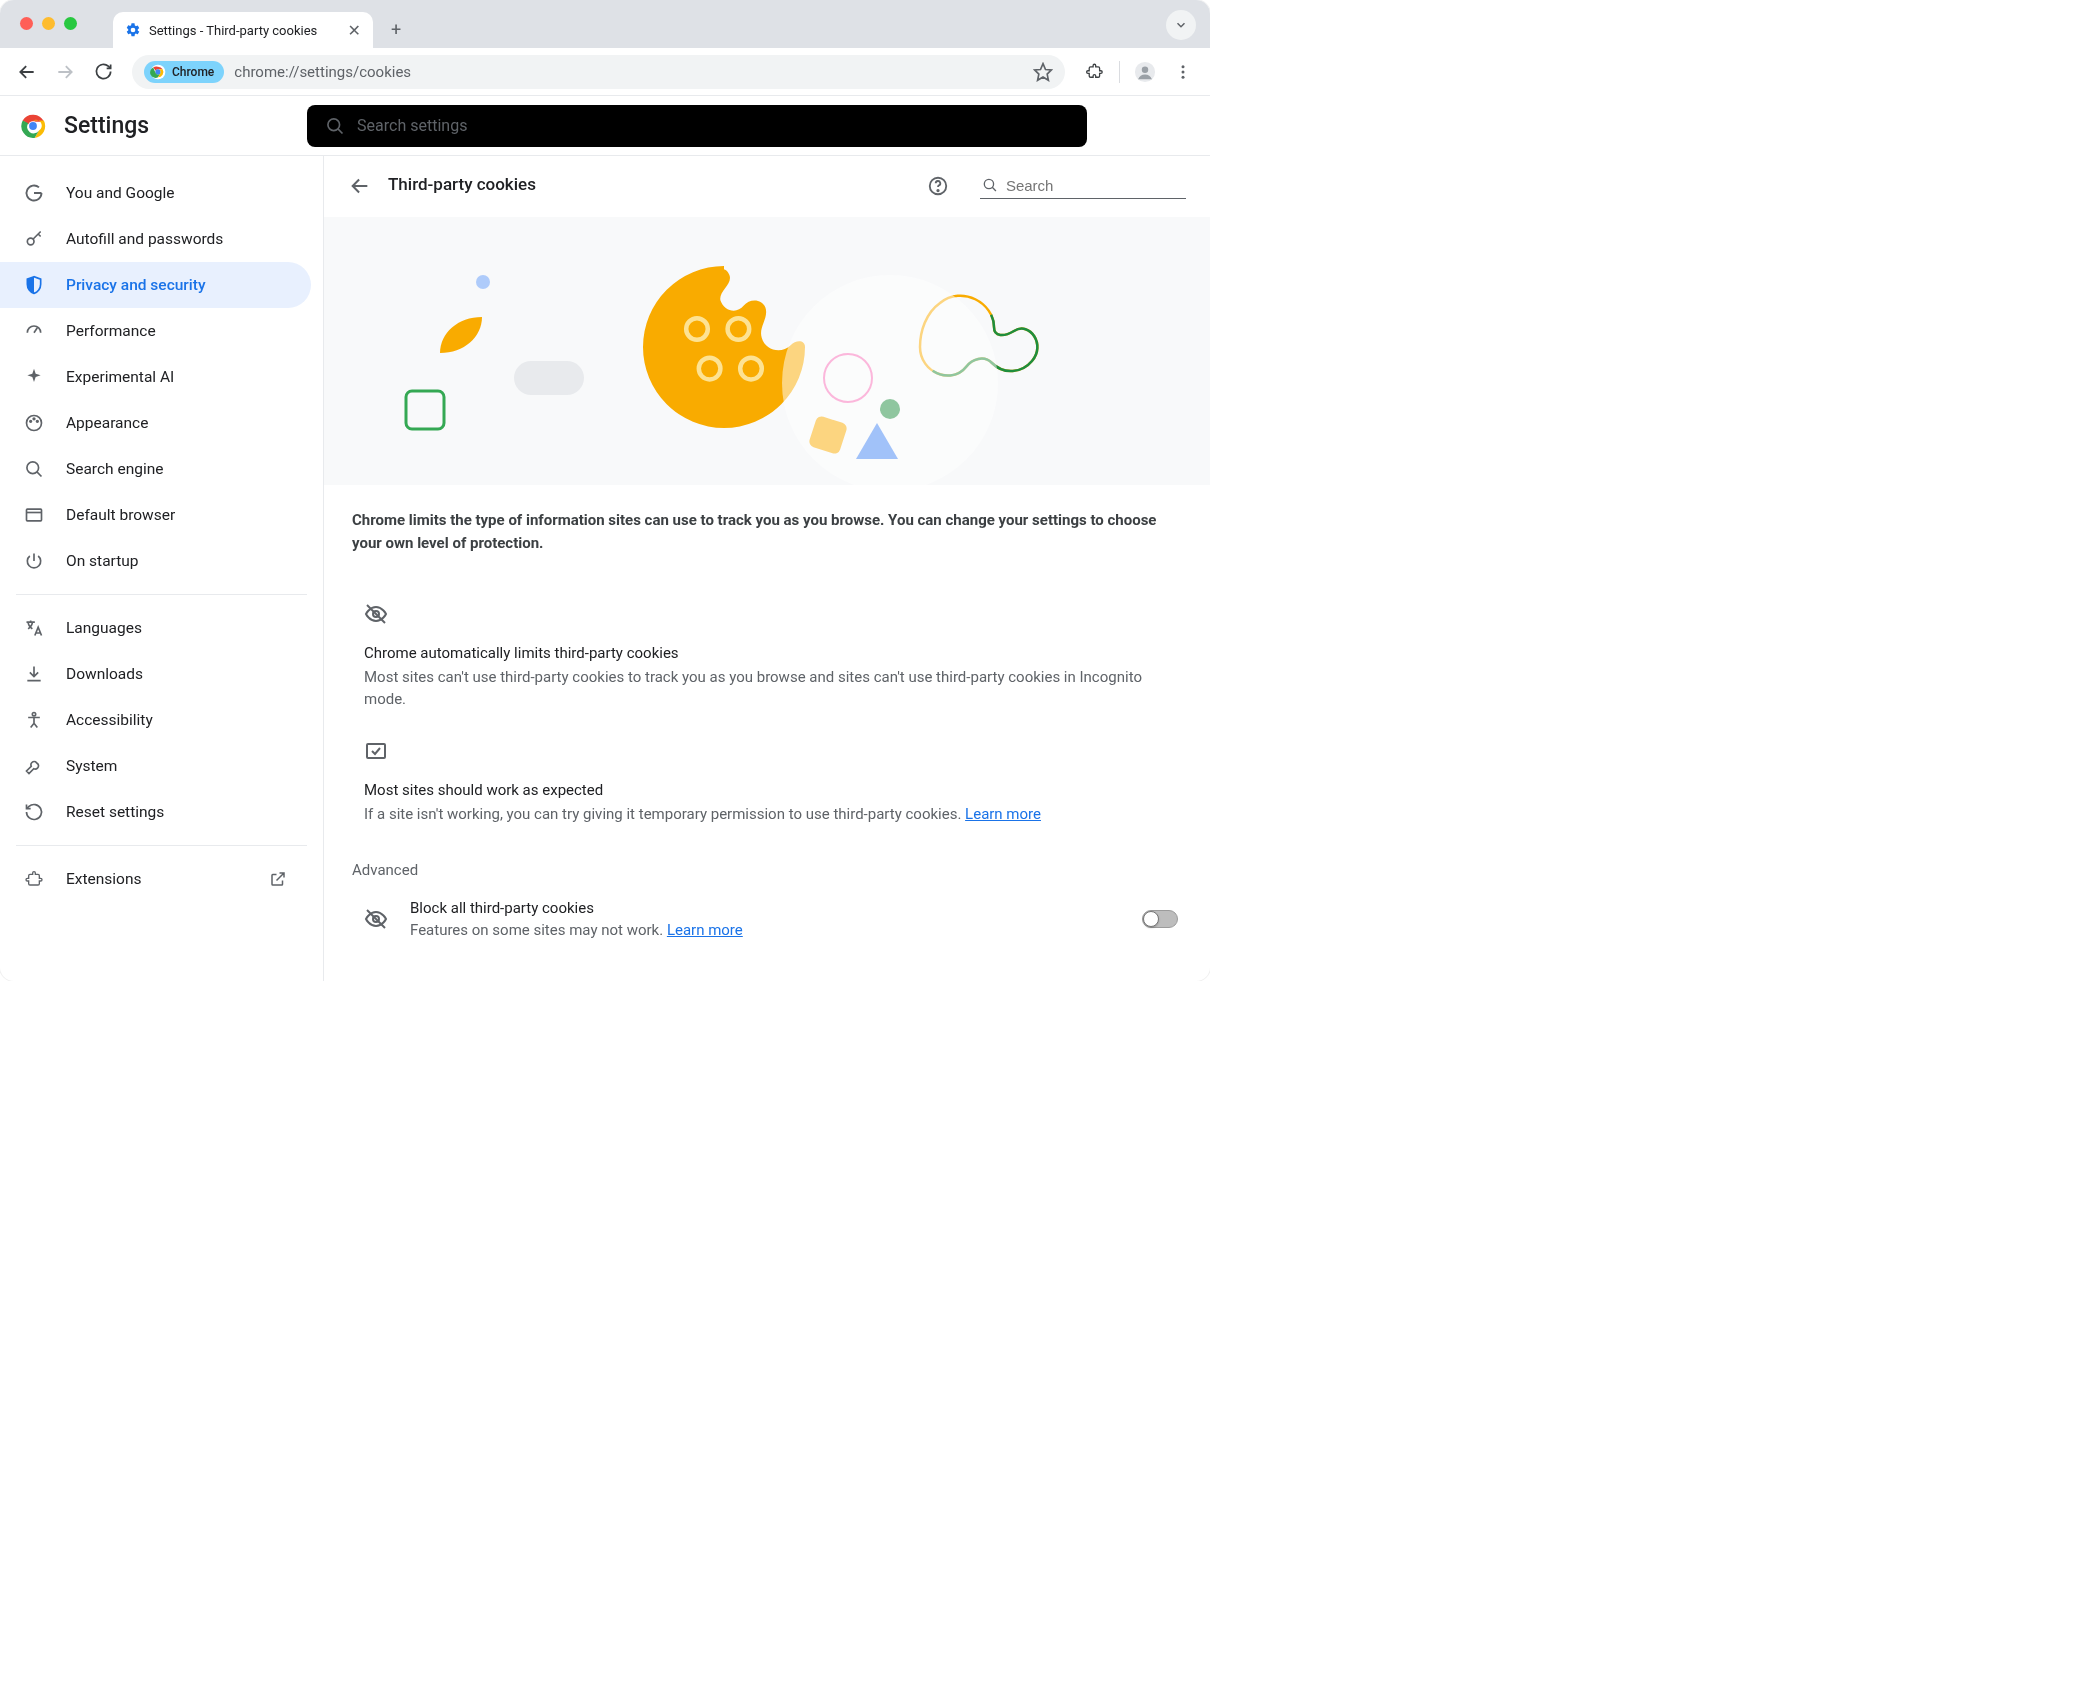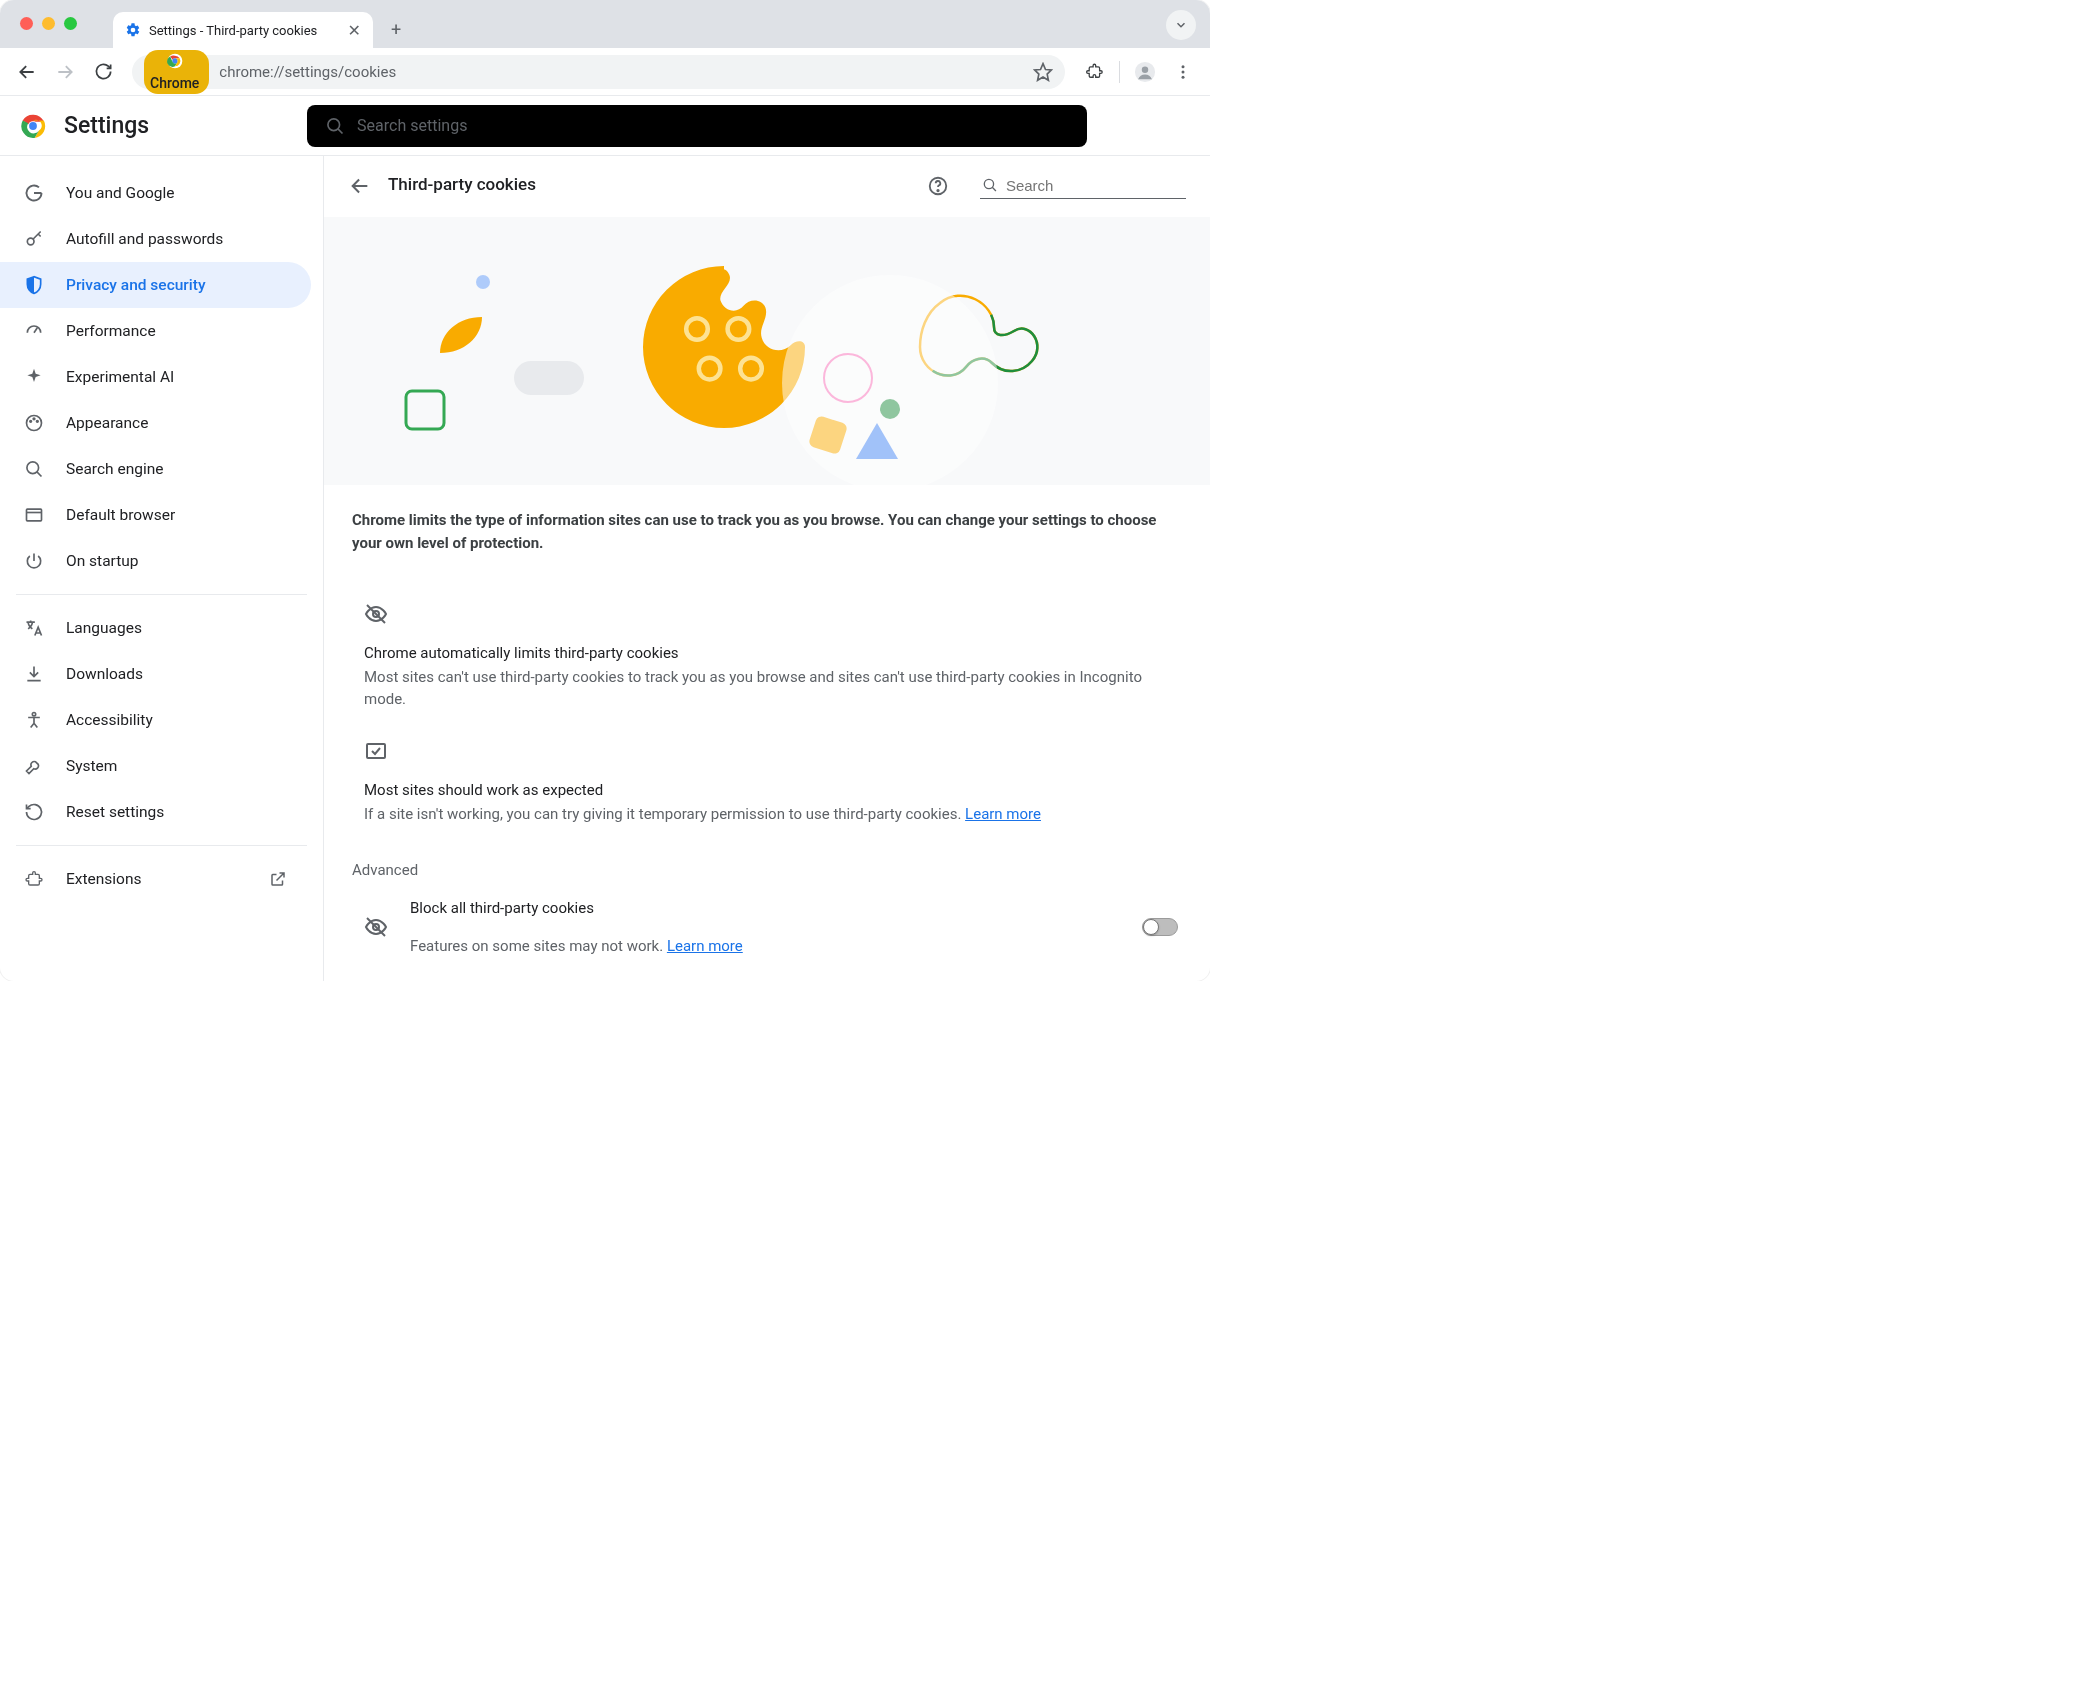--- a/index.html
+++ b/index.html
@@ -55,21 +55,21 @@
     height:48px; background:#fff; border-bottom:1px solid #e8eaed;
     display:flex; align-items:center; padding:0 10px; gap:4px;
   }
   .tbtn { width:34px; height:34px; display:flex; align-items:center; justify-content:center; border-radius:50%; color:#5f6368; cursor:pointer;}
   .tbtn.disabled{ color:#bdc1c6; }
   .omnibox {
     flex:1; height:34px; background:#f1f3f4; border-radius:17px;
     display:flex; align-items:center; padding:0 12px; gap:10px; font-size:15px;
     margin: 0 8px;
   }
-  .chip { background:#eab308; border-radius:14px; padding:3px 10px 3px 6px; display:flex; align-items:center; gap:6px; font-size:14px; font-weight:500; color:#202124;flex-direction:column;}
+  .chip { background:#7dd3fc; border-radius:14px; padding:3px 10px 3px 6px; display:flex; align-items:center; gap:6px; font-size:12px; font-weight:500; color:#202124;}
   .chip .gicon{width:16px;height:16px;}
   .url { color:#5f6368; }
   .star { margin-left:auto; color:#5f6368; }
   
   .settings-header {
     height:60px; display:flex; align-items:center; padding:0 20px; gap:18px;
     border-bottom:1px solid #e8eaed;
   }
   .chrome-logo{width:26px;height:26px;}
   .settings-title{ font-size:23px; font-weight:500; color:#202124; }
@@ -116,21 +116,21 @@
   .content{ padding:24px 28px 40px 28px; color:#3c4043; font-size:15px; }
   .intro{ line-height:1.55; margin-bottom:36px;font-weight:bold; }
   .info-row{ display:flex; gap:18px; padding:8px 0 18px 12px;flex-direction:column; }
   .info-row .ricon{ width:28px; color:#5f6368; flex-shrink:0; padding-top:2px;}
   .info-row .rtitle{ font-weight:400; color:#202124; margin-bottom:4px; }
   .info-row .rdesc{ color:#5f6368; line-height:1.5; }
   a.link{ color:#1a73e8; text-decoration:underline; cursor:pointer;}
   .section-label{ color:#5f6368; font-size:15px; margin:18px 0 14px 0;}
   .toggle-row{ display:flex; align-items:center; gap:18px; padding:6px 4px 6px 12px;}
   .toggle-row .tcontent{flex:1;}
-  .toggle-row .ttitle{ color:#202124; margin-bottom:20px;}
+  .toggle-row .ttitle{ color:#202124; margin-bottom:4px;}
   .toggle-row .tdesc{ color:#5f6368; }
   .switch{ width:36px; height:18px; background:#bdbdbd; border-radius:10px; position:relative; cursor:pointer; border:1px solid #9b9b9b;}
   .switch .knob{ width:16px; height:16px; background:#fff; border:1px solid #757575; border-radius:50%; position:absolute; left:0; top:0; box-shadow:0 1px 2px rgba(0,0,0,0.2);}
   svg{display:block;}
 </style>
 </head>
 <body>
 
 <div class="window">
 

